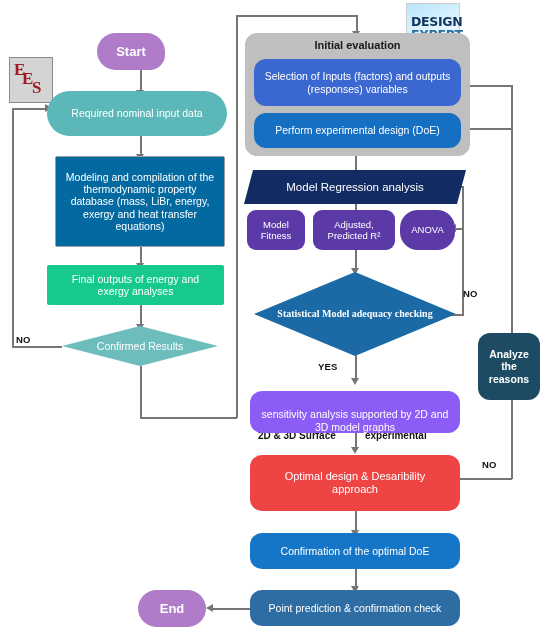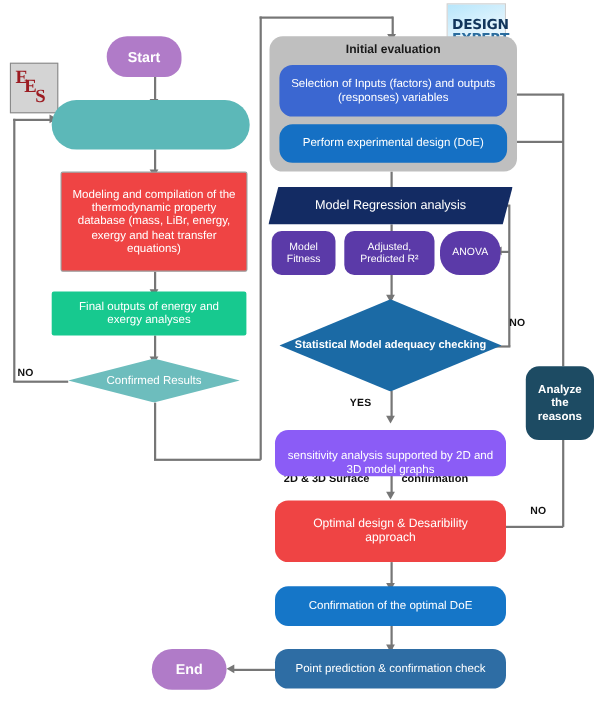--- a/index.html
+++ b/index.html
@@ -112,21 +112,21 @@
   <div class="arr arr-l" style="left:449px;top:224px;"></div>
   <div class="elbl" style="left:463px;top:288px;">NO</div>
 
   <div class="ln lnv" style="left:355px;top:355px;height:26px;"></div>
   <div class="arr arr-d" style="left:351px;top:378px;"></div>
   <div class="elbl" style="left:318px;top:361px;">YES</div>
 
   <div class="ln lnv" style="left:355px;top:423px;height:27px;"></div>
   <div class="arr arr-d" style="left:351px;top:447px;"></div>
   <div class="flbl" style="left:258px;top:430px;">2D &amp; 3D Surface</div>
-  <div class="flbl" style="left:365px;top:430px;">confirmation</div>
+  <div class="flbl" style="left:365px;top:430px;">experimental</div>
 
   <div class="ln lnh" style="left:460px;top:478px;width:52px;"></div>
   <div class="ln lnv" style="left:511px;top:400px;height:79px;"></div>
   <div class="elbl" style="left:482px;top:459px;">NO</div>
 
   <div class="ln lnv" style="left:511px;top:85px;height:248px;"></div>
   <div class="ln lnh" style="left:460px;top:85px;width:52px;"></div>
   <div class="ln lnv" style="left:460px;top:85px;height:44px;"></div>
   <div class="ln lnh" style="left:460px;top:128px;width:52px;"></div>
 
@@ -137,23 +137,24 @@
   <div class="arr arr-d" style="left:351px;top:586px;"></div>
 
   <div class="ln lnh" style="left:212px;top:608px;width:38px;"></div>
   <div class="arr arr-l" style="left:206px;top:604px;"></div>
 
   <div class="node term-start" style="left:97px;top:33px;width:68px;height:37px;background:#b07bc8;font-size:13px;font-weight:bold;">
     <span>Start</span>
   </div>
 
   <div class="node pill" style="left:47px;top:91px;width:180px;height:45px;background:#5cb8b8;font-size:10.5px;flex-direction:column;">
-  </div>
-
-  <div class="node rect" style="left:55px;top:156px;width:170px;height:91px;background:#ef4444;border:1px solid #9aa0a0;font-size:10.5px;padding:0 8px;">
+    <span>Required nominal input data</span>
+  </div>
+
+  <div class="node rect" style="left:55px;top:156px;width:170px;height:91px;background:#0369a1;border:1px solid #9aa0a0;font-size:10.5px;padding:0 8px;">
     <span>Modeling and compilation of the thermodynamic property database (mass, LiBr, energy, exergy and heat transfer equations)</span>
   </div>
 
   <div class="node rect" style="left:47px;top:265px;width:177px;height:40px;background:#17c98f;font-size:10.5px;padding:0 8px;">
     <span>Final outputs of energy and exergy analyses</span>
   </div>
 
   <div class="diamond" style="left:62px;top:326px;width:156px;height:40px;">
     <svg width="156" height="40" style="position:absolute;left:0;top:0;">
       <polygon points="78,0 156,20 78,40 0,20" fill="#6dbdbd"></polygon>
@@ -181,21 +182,21 @@
   <div class="node round" style="left:247px;top:210px;width:58px;height:40px;background:#5b3aa8;font-size:9.5px;flex-direction:column;">
     <span>Model Fitness</span>
   </div>
   <div class="node round" style="left:313px;top:210px;width:82px;height:40px;background:#5b3aa8;font-size:9.5px;padding:0 4px;">
     <span>Adjusted, Predicted R²</span>
   </div>
   <div class="node round" style="left:400px;top:210px;width:55px;height:40px;background:#5b3aa8;font-size:9.5px;border-radius:18px;">
     <span>ANOVA</span>
   </div>
 
-  <div class="diamond" style="left:254px;top:272px;width:202px;height:84px;">
+  <div class="diamond" style="left:254px;top:272px;width:202px;height:84px;font-family:Liberation Serif, serif;">
     <svg width="202" height="84" style="position:absolute;left:0;top:0;">
       <polygon points="101,0 202,42 101,84 0,42" fill="#1b6aa5"></polygon>
     </svg>
     <div class="dlabel" style="font-size:10px;font-weight:bold;">Statistical Model adequacy checking</div>
   </div>
 
   <div class="node round-lg" style="left:250px;top:391px;width:210px;height:42px;background:#8b5cf6;font-size:10.5px;padding:0 10px;align-items:flex-end;">
     <span>sensitivity analysis supported by 2D and 3D model graphs</span>
   </div>
 

